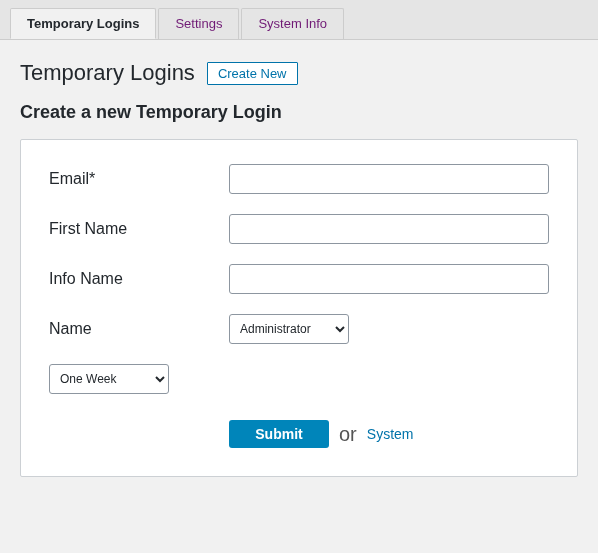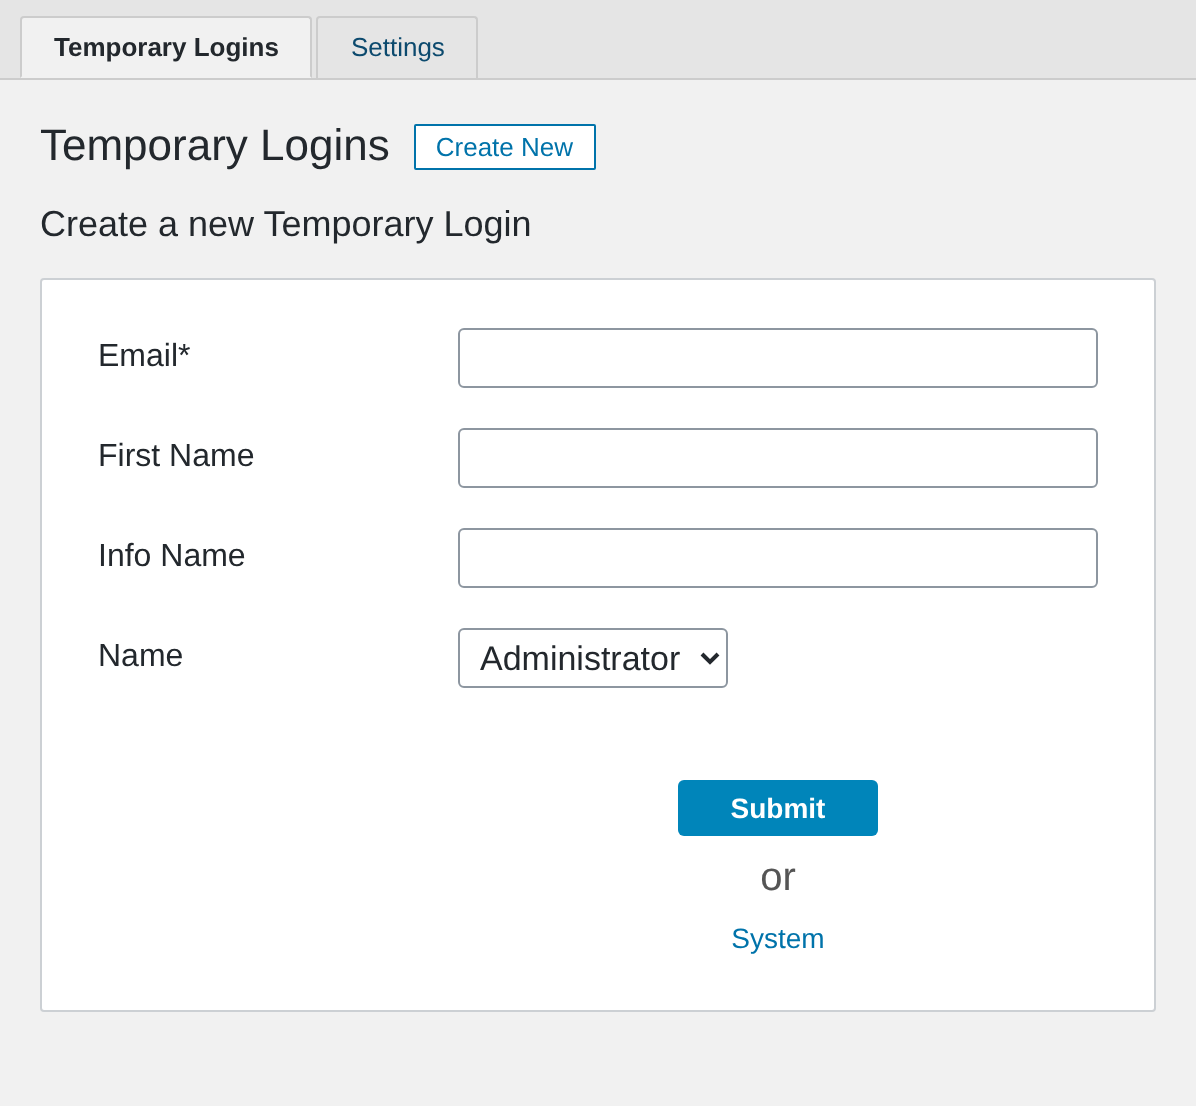--- a/index.html
+++ b/index.html
@@ -26,21 +26,21 @@
       gap: 2px;
     }
 
     .tab {
       padding: 7px 16px;
       background: #e5e5e5;
       border: 1px solid #ccc;
       border-bottom: none;
       cursor: pointer;
       font-size: 13px;
-      color: #0c4a6e;
+      color: #701a75;
       border-radius: 2px 2px 0 0;
     }
 
     .tab.active {
       background: #f1f1f1;
       color: #23282d;
       font-weight: 600;
       border-color: #ccc;
       border-bottom: 1px solid #f1f1f1;
       position: relative;
@@ -70,21 +70,21 @@
       border: 1px solid #0073aa;
       color: #0073aa;
       padding: 3px 10px;
       font-size: 13px;
       cursor: pointer;
       border-radius: 1px;
     }
 
     .section-title {
       font-size: 18px;
-      font-weight: 400;
+      font-weight: 700;
       color: #23282d;
       margin-bottom: 16px;
     }
 
     .form-box {
       background: #fff;
       border: 1px solid #ccd0d4;
       padding: 24px 28px 28px 28px;
       border-radius: 2px;
     }
@@ -112,34 +112,33 @@
       color: #23282d;
       background: #fff;
       outline: none;
     }
 
     .form-select {
       height: 30px;
       border: 1px solid #8d96a0;
       border-radius: 3px;
       padding: 0 6px;
-      font-size: 17px;
+      font-size: 12px;
       color: #23282d;
       background: #fff;
       cursor: pointer;
       min-width: 120px;
     }
 
     .form-actions {
       display: flex;
       align-items: center;
       margin-top: 26px;
       padding-left: 180px;
       gap: 10px;
-      flex-direction: column;
     }
 
     .submit-btn {
       background: #0085ba;
       color: #fff;
       border: none;
       padding: 6px 24px;
       font-size: 14px;
       cursor: pointer;
       border-radius: 3px;
@@ -162,20 +161,23 @@
 </head>
 <body>
 
 <div class="tabs-bar">
   <div class="tab active">
     <span>Temporary Logins</span>
   </div>
   <div class="tab">
     <span>Settings</span>
   </div>
+  <div class="tab">
+    <span>System Info</span>
+  </div>
 </div>
 
 <div class="page-content">
   <div class="page-header">
     <h1 class="page-title">Temporary Logins</h1>
     <button class="create-new-btn">Create New</button>
   </div>
 
   <h2 class="section-title">Create a new Temporary Login</h2>
 
@@ -196,20 +198,23 @@
     </div>
 
     <div class="form-row">
       <label class="form-label">Name</label>
       <select class="form-select">
         
       <option value="Administrator">Administrator</option><option value="Editor">Editor</option><option value="Author">Author</option><option value="Contributor">Contributor</option><option value="Subscriber">Subscriber</option></select>
     </div>
 
     <div class="form-row">
+      <select class="form-select">
+        
+      <option value="One Week">One Week</option><option value="One Day">One Day</option><option value="Two Days">Two Days</option><option value="Three Days">Three Days</option><option value="One Month">One Month</option></select>
     </div>
 
     <div class="form-actions">
       <button class="submit-btn">Submit</button>
       <span class="or-text">or</span>
       <a class="cancel-link">System</a>
     </div>
   </div>
 </div>
 

